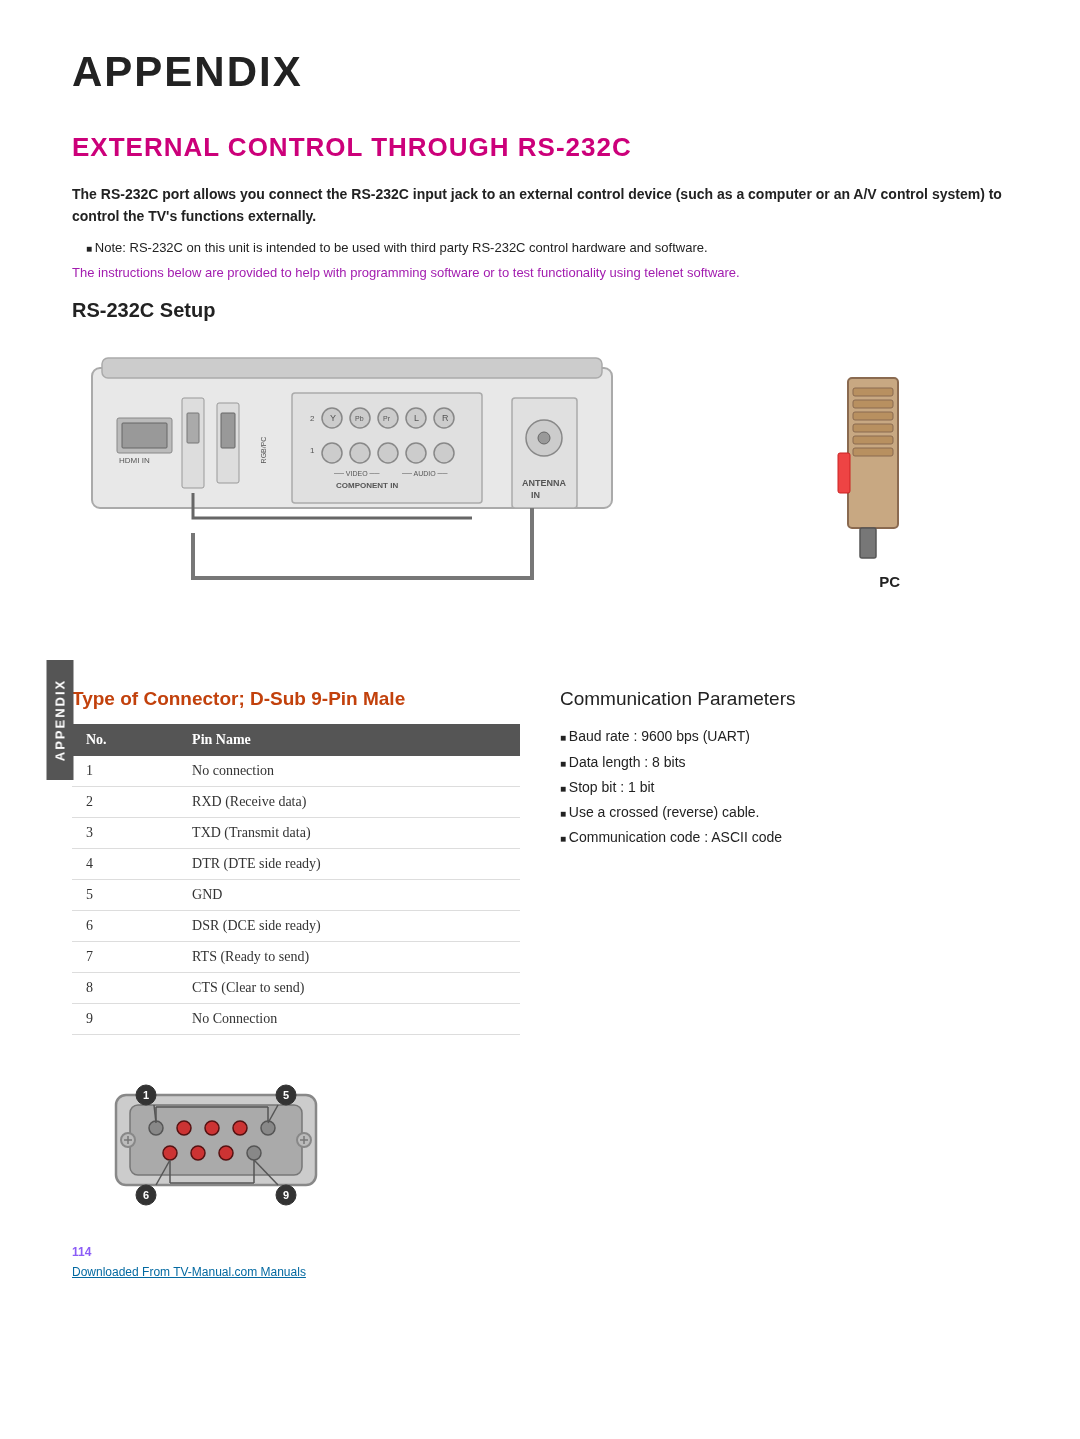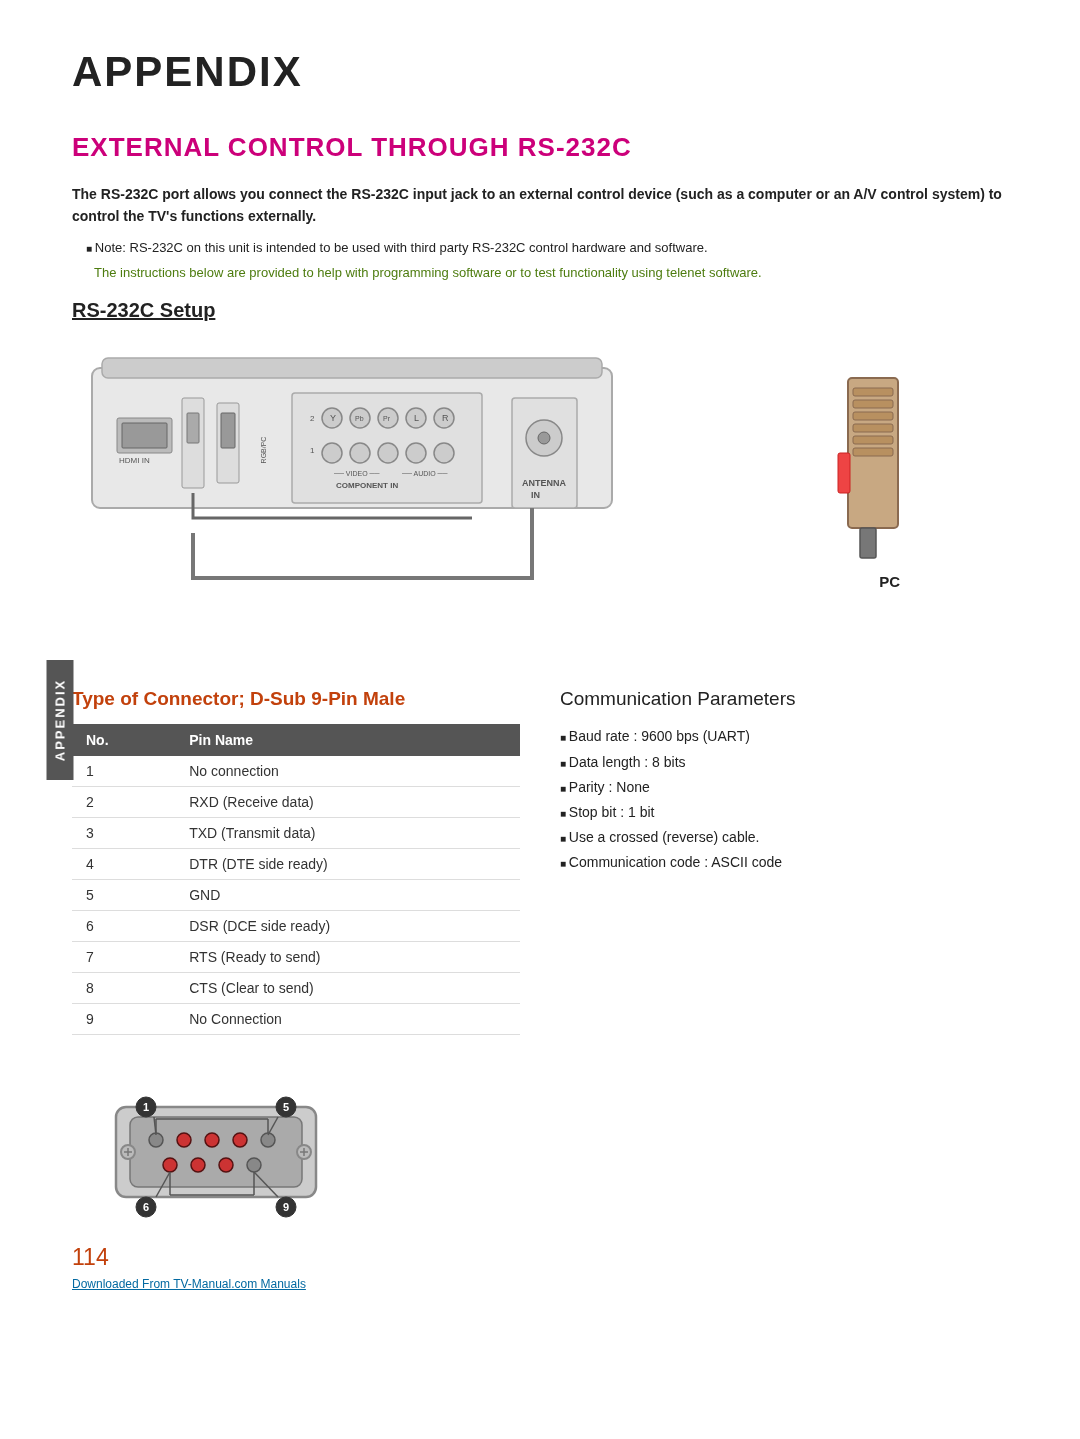--- a/index.html
+++ b/index.html
@@ -73,32 +73,30 @@
     }
 
     .note-text::before {
       content: '■ ';
       font-size: 10px;
     }
 
     .note-continuation {
       font-size: 13px;
       line-height: 1.6;
-      color: #4d7c0f;
-      margin-left: 22px;
+      color: #a21caf;
       margin-bottom: 16px;
     }
 
     
     .setup-title {
       font-size: 20px;
       font-weight: 700;
       color: #222;
       margin-bottom: 16px;
-      text-decoration: underline;
     }
 
     
     .tv-diagram {
       width: 100%;
       margin-bottom: 40px;
       position: relative;
       height: 310px;
     }
 
@@ -123,21 +121,22 @@
       font-weight: 700;
       color: #c2410c;
       margin-bottom: 14px;
     }
 
     
     .pin-table {
       width: 100%;
       border-collapse: collapse;
       font-size: 14px;
-      margin-bottom: 32px;
+      margin-bottom: 20px;
+      font-family: Liberation Serif, serif;
     }
 
     .pin-table thead tr {
       background: #555;
       color: #fff;
     }
 
     .pin-table thead th {
       padding: 8px 14px;
       text-align: left;
@@ -171,23 +170,23 @@
       content: '■ ';
       font-size: 10px;
       color: #222;
     }
 
     
     .page-number {
       position: absolute;
       bottom: 30px;
       left: 72px;
-      font-size: 23px;
-      font-weight: normal;
-      color: #c2410c;
+      font-size: 12px;
+      font-weight: bold;
+      color: #8b5cf6;
     }
 
     .download-link {
       position: absolute;
       bottom: 10px;
       left: 72px;
       font-size: 12px;
       color: #0369a1;
       text-decoration: underline;
     }
@@ -421,21 +420,20 @@
           <line x1="168" y1="95" x2="168" y2="118" stroke="#555" stroke-width="1.5"></line>
         </svg>
       </div>
     </div>
 
     <div class="col-right">
       <h3 class="comm-title">Communication Parameters</h3>
       <ul class="comm-list" id="comm-list">
       <li>Baud rate : 9600 bps (UART)</li>
           <li>Data length : 8 bits</li>
-          <li>Parity : None</li>
           <li>Stop bit : 1 bit</li>
           <li>Use a crossed (reverse) cable.</li>
           <li>Communication code : ASCII code</li>
         </ul>
     </div>
 
   </div>
 
   <div class="page-number">114</div>
 

